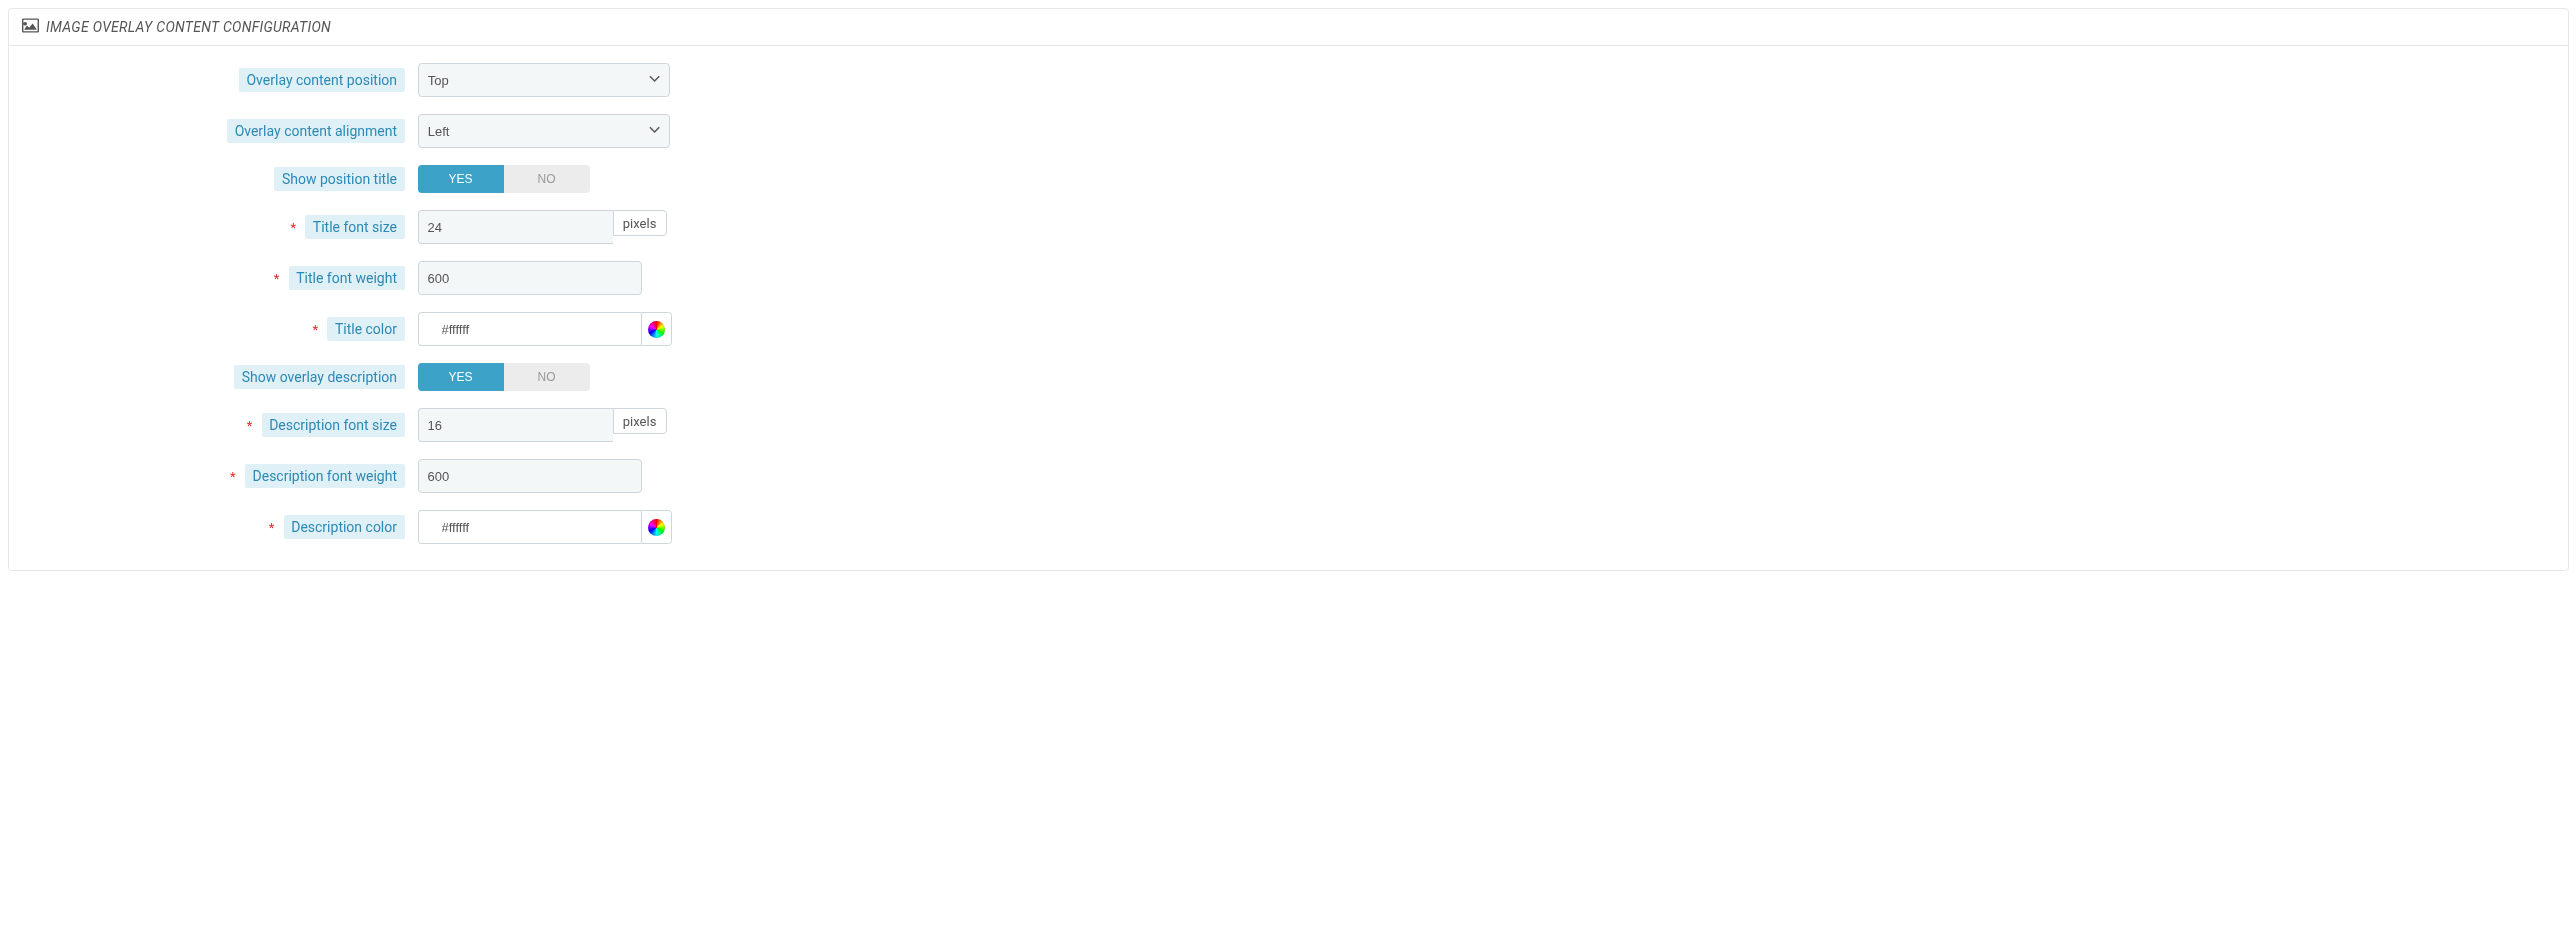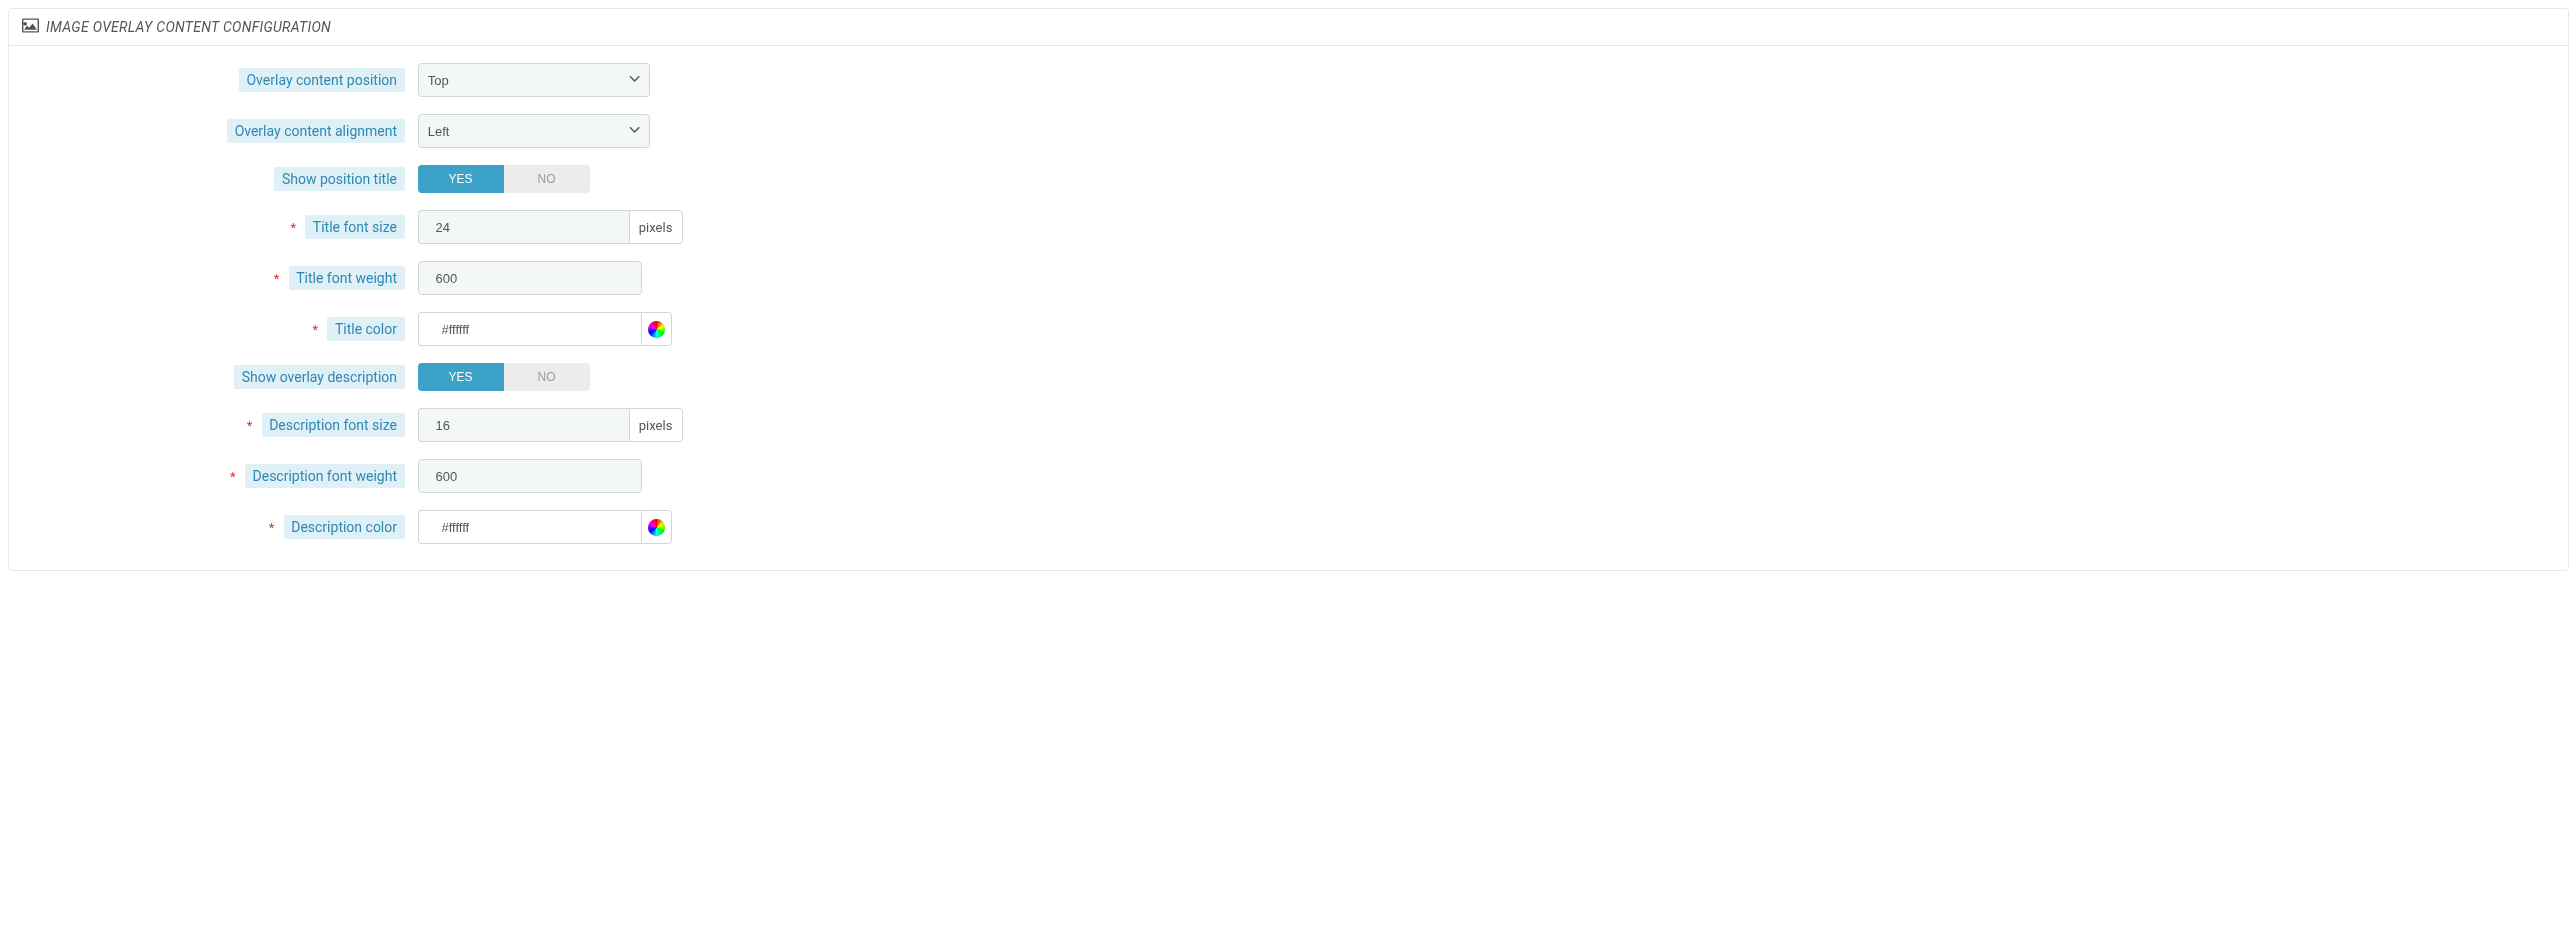--- a/index.html
+++ b/index.html
@@ -66,21 +66,21 @@
     font-size: 14px;
   }
   .control-col {
     flex: 0 0 auto;
     display: flex;
     align-items: center;
   }
   
   .select-wrap {
     position: relative;
-    width: 232px;
+    width: 252px;
   }
   .select {
     width: 100%;
     height: 34px;
     border: 0.9px solid #cfd6db;
     background: #f3f7f8;
     border-radius: 3.7px;
     padding: 0 28px 0 9.3px;
     font-size: 13px;
     color: #555;
@@ -126,34 +126,34 @@
   
   .input-group {
     display: flex;
     width: 224px;
   }
   .text-input {
     height: 34px;
     border: 0.9px solid #cfd6db;
     background: #f3f7f8;
     border-radius: 3.7px;
-    padding: 0 17px;
+    padding: 0 9px;
     font-size: 13px;
     color: #555;
     width: 224px;
   }
   .input-group .text-input {
     border-top-right-radius: 0;
     border-bottom-right-radius: 0;
     border-right: none;
     flex: 1 1 auto;
     width: auto;
   }
   .addon {
-    height: 34px;
+    height: 26px;
     border: 0.9px solid #cfd6db;
     background: #fff;
     border-top-right-radius: 3.7px;
     border-bottom-right-radius: 3.7px;
     display: flex;
     align-items: center;
     padding: 0 9.3px;
     font-size: 13px;
     color: #555;
     white-space: nowrap;

